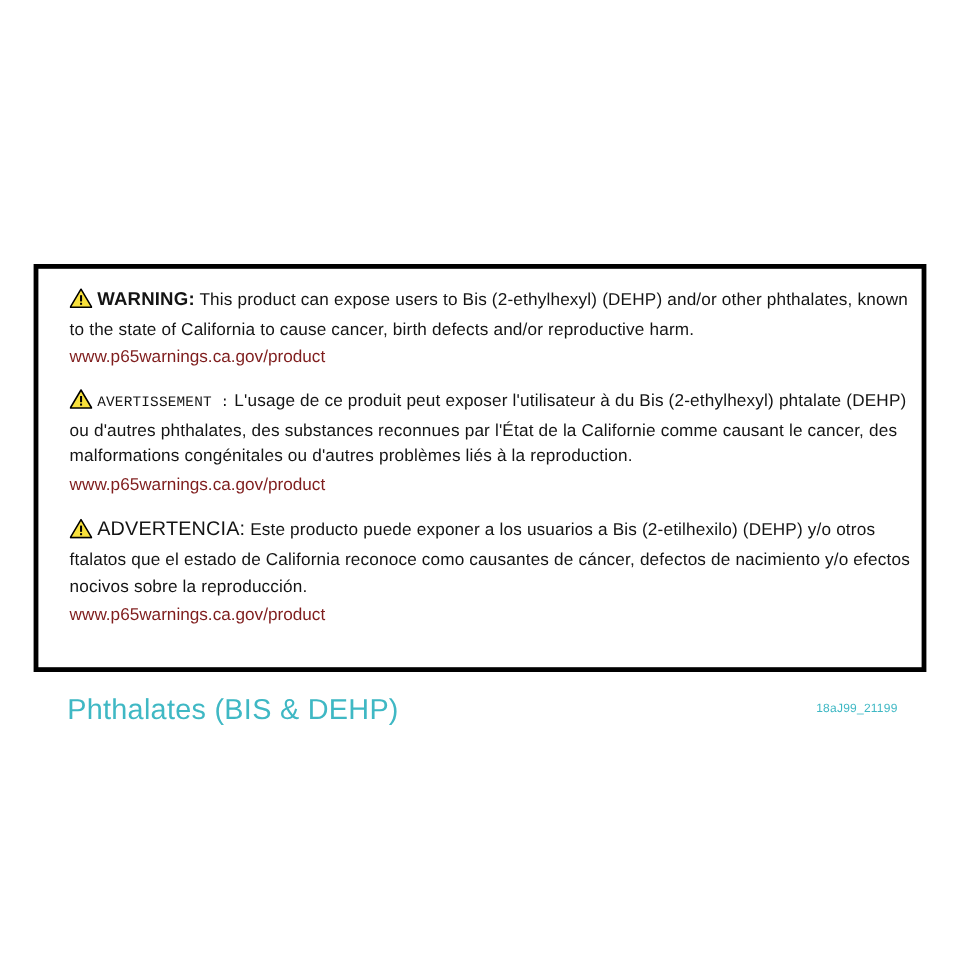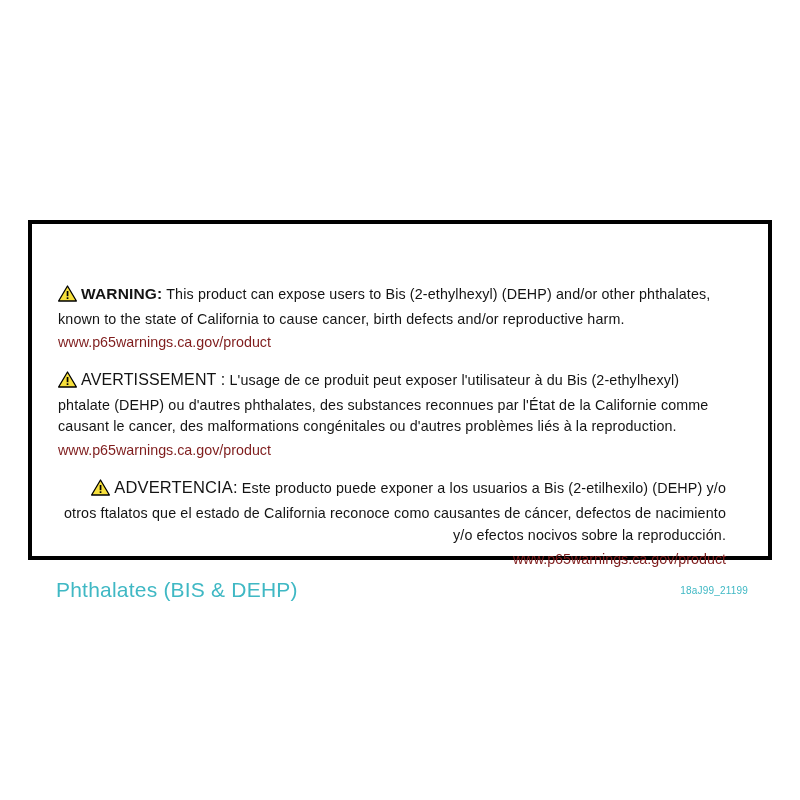--- a/index.html
+++ b/index.html
@@ -30,30 +30,28 @@
     left: 28px;
     top: 220px;
     width: 744px;
     height: 340px;
     box-sizing: border-box;
     border: 4px solid #000000;
     background: #ffffff;
   }
 
   .label-inner {
-    padding: 14px 42px 10px 26px;
-    margin-top: 44px;
+    padding: 14px 8px 10px 26px;
   }
 
   .block {
     margin-bottom: 14px;
   }
   .block:last-child {
     margin-bottom: 0;
-    text-align: right;
   }
 
   .para {
     font-size: 14.3px;
     line-height: 1.52;
     color: #141414;
     letter-spacing: 0.01em;
   }
 
   .warn-icon {
@@ -61,36 +59,36 @@
     vertical-align: -3px;
     margin-right: 4px;
   }
 
   .kw {
     font-weight: bold;
     letter-spacing: 0.01em;
   }
 
   .kw-en { font-size: 15.5px; }
-  .kw-fr { font-size: 16px; font-weight: normal; }
+  .kw-fr { font-size: 12px; font-weight: normal; font-family: Liberation Mono, monospace; }
   .kw-es { font-size: 16.5px; font-weight: normal; }
 
   .url {
     font-size: 14.3px;
     line-height: 1.5;
     color: #7f1d1d;
     margin-top: 2px;
   }
 
   
   .footer-title {
     position: absolute;
     left: 56px;
     top: 578px;
-    font-size: 21px;
+    font-size: 24px;
     color: #3fb8c4;
     letter-spacing: 0.01em;
   }
 
   .footer-code {
     position: absolute;
     right: 52px;
     top: 585px;
     font-size: 10px;
     color: #3fb8c4;

